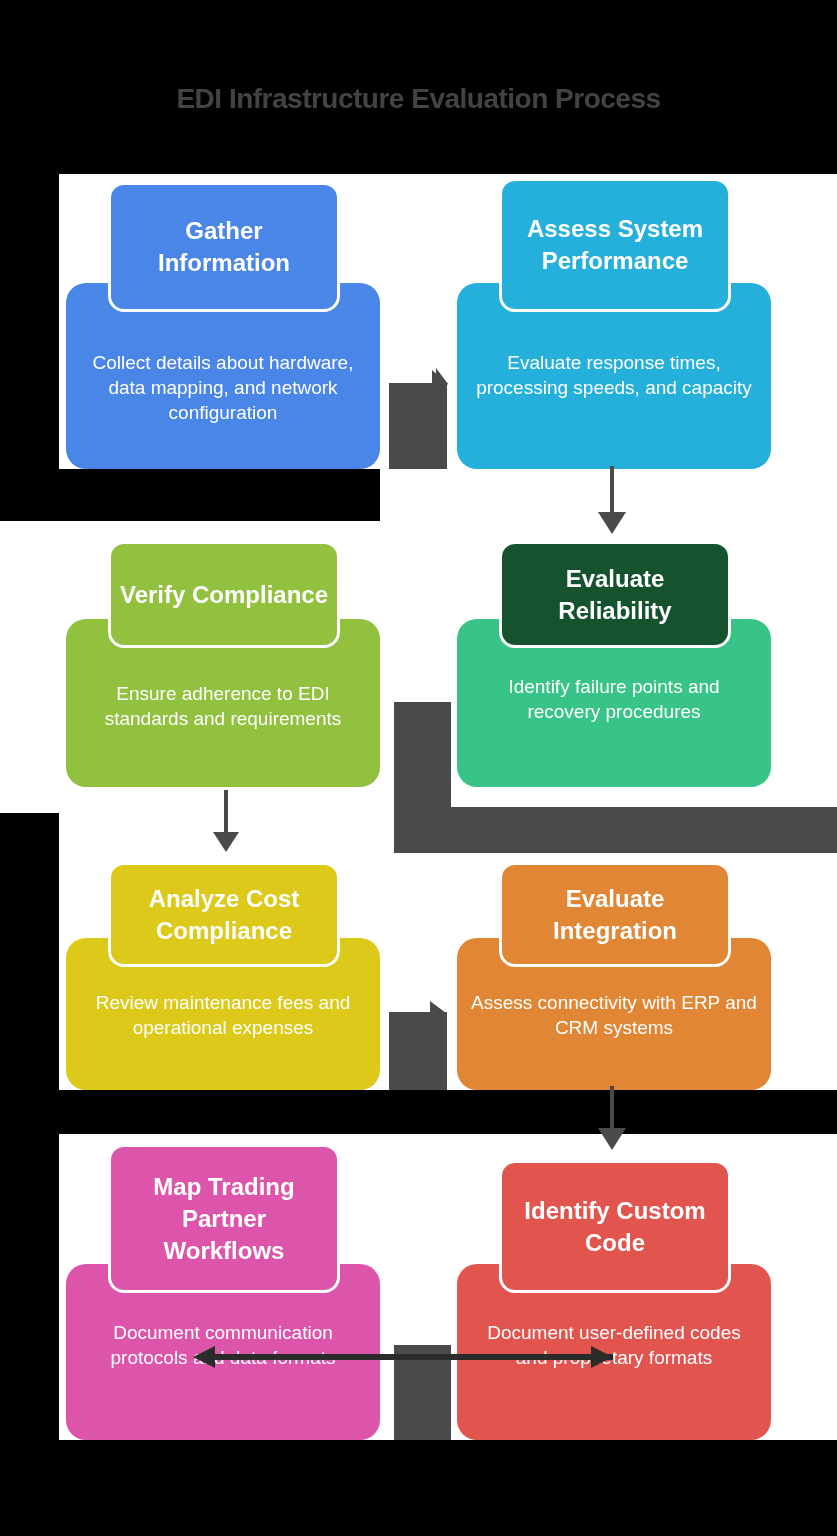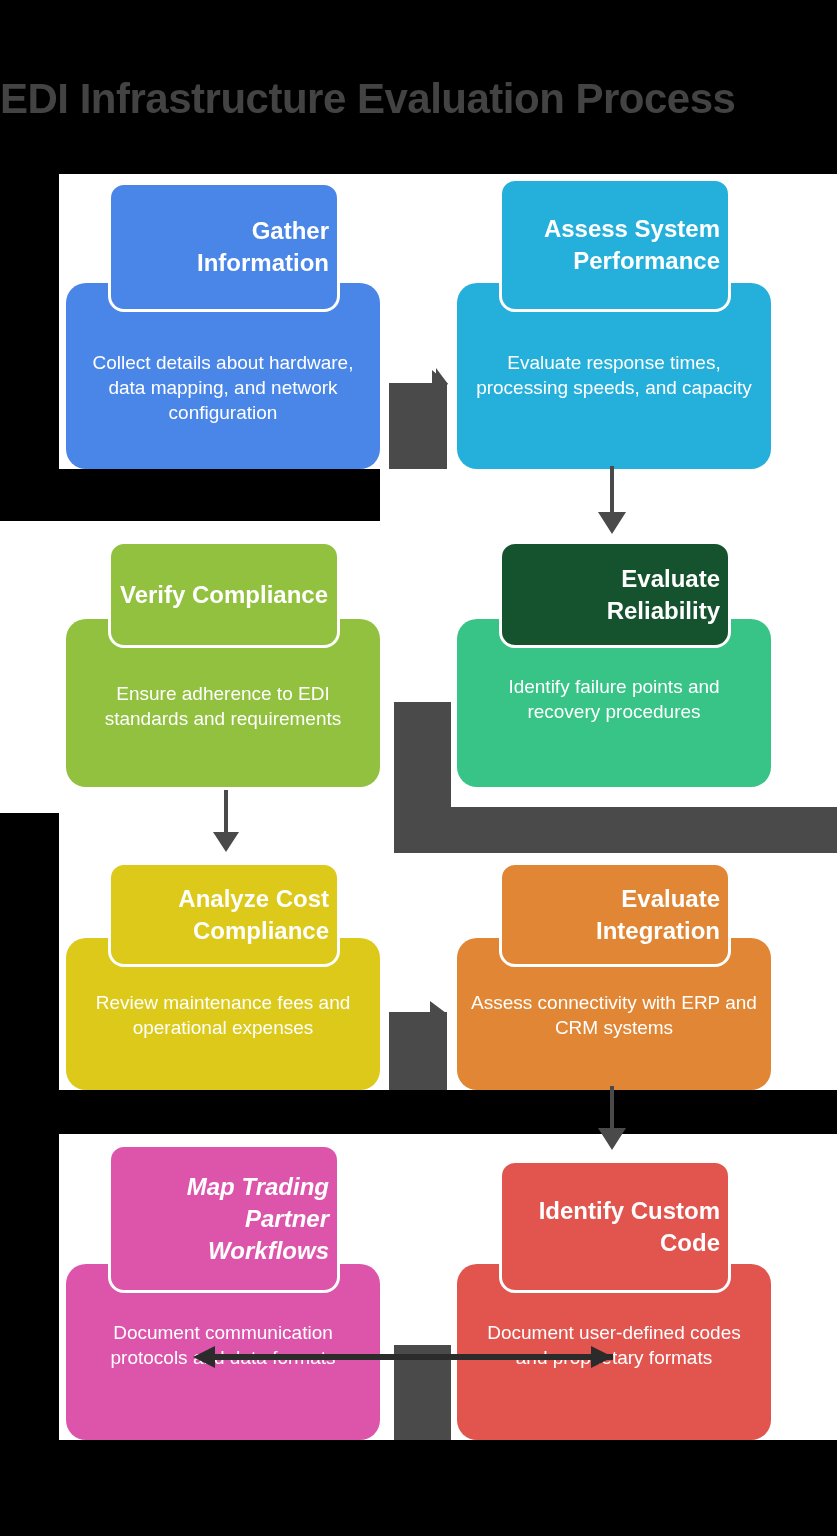--- a/index.html
+++ b/index.html
@@ -19,21 +19,22 @@
   .canvas-band {
     position:absolute;
     background:#ffffff;
   }
 
   
   .title {
     position:absolute;
     left:0; top:70px;
     width:837px;
-    font-size:42px;
+    text-align:center;
+    font-size:28px;
     font-weight:bold;
     color:#434343;
     letter-spacing:-0.5px;
     height:48px;
     overflow:hidden;
     line-height:58px;
     white-space:nowrap;
   }
 
   
@@ -49,21 +50,21 @@
   }
   .node-head {
     position:absolute;
     left:42px;
     width:232px;
     border-radius:16px;
     border:3px solid #ffffff;
     display:flex;
     align-items:center;
     justify-content:center;
-    text-align:right;
+    text-align:center;
     color:#ffffff;
     font-weight:bold;
     font-size:24px;
     line-height:32px;
     padding:6px 8px;
     z-index:3;
   }
   .node-desc {
     position:absolute;
     left:0;
@@ -167,21 +168,21 @@
 
   <div class="conn conn-block" style="left:610px; top:1086px; width:4px; height:52px;"></div>
   <div class="conn" style="left:598px; top:1128px;">
     <svg class="arrow-svg" width="28" height="22" viewBox="0 0 28 22">
       <path d="M0,0 L28,0 L14,22 Z" fill="#4a4a4a"></path>
     </svg>
   </div>
 
   <div class="node" style="left:66px; top:1264px;">
     <div class="node-body" style="height:176px; background:#dd55aa;"></div>
-    <div class="node-head" style="top:-120px; height:149px; background:#dd55aa;font-style:italic;">Map Trading Partner Workflows</div>
+    <div class="node-head" style="top:-120px; height:149px; background:#dd55aa;">Map Trading Partner Workflows</div>
     <div class="node-desc" style="top:56px;">Document communication protocols and data formats</div>
   </div>
 
   <div class="node" style="left:457px; top:1264px;">
     <div class="node-body" style="height:176px; background:#e2554f;"></div>
     <div class="node-head" style="top:-104px; height:133px; background:#e2554f;">Identify Custom Code</div>
     <div class="node-desc" style="top:56px;">Document user-defined codes and proprietary formats</div>
   </div>
 
   <div class="conn conn-block" style="left:394px; top:1345px; width:57px; height:95px;"></div>

